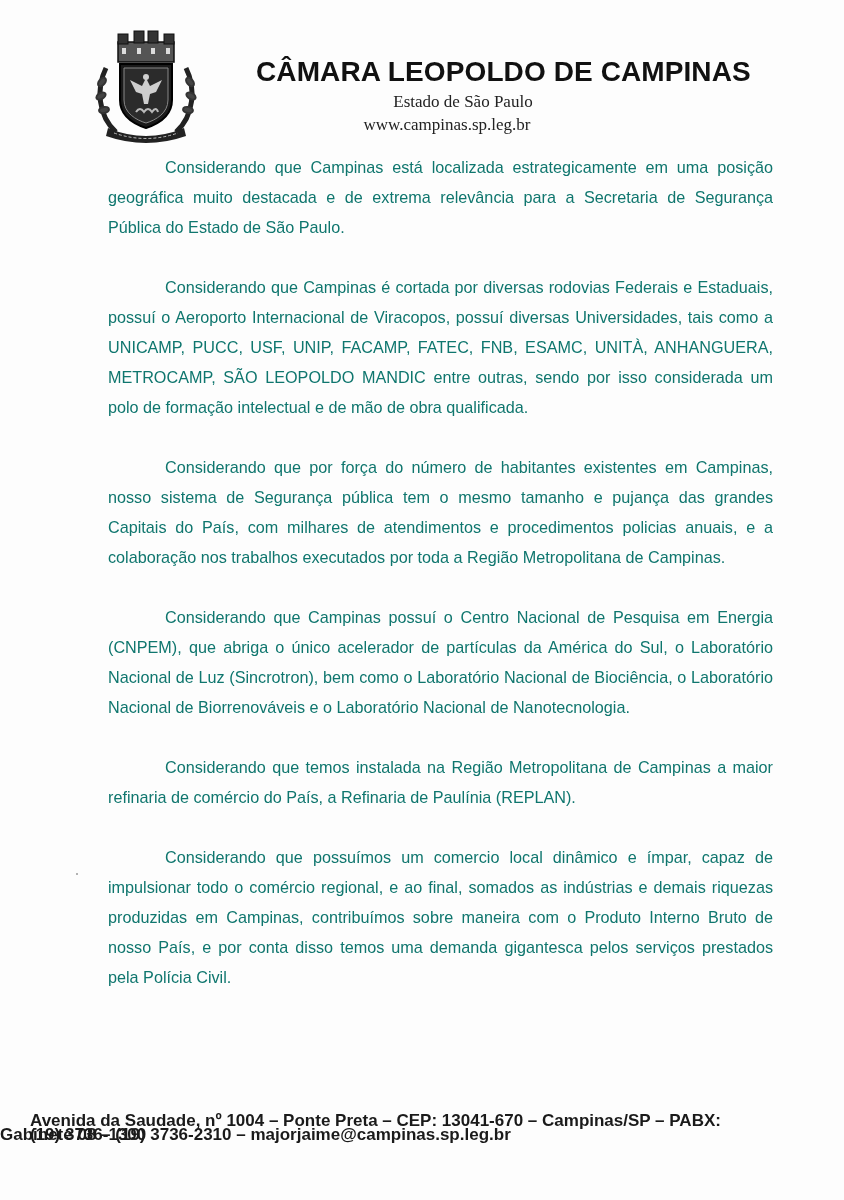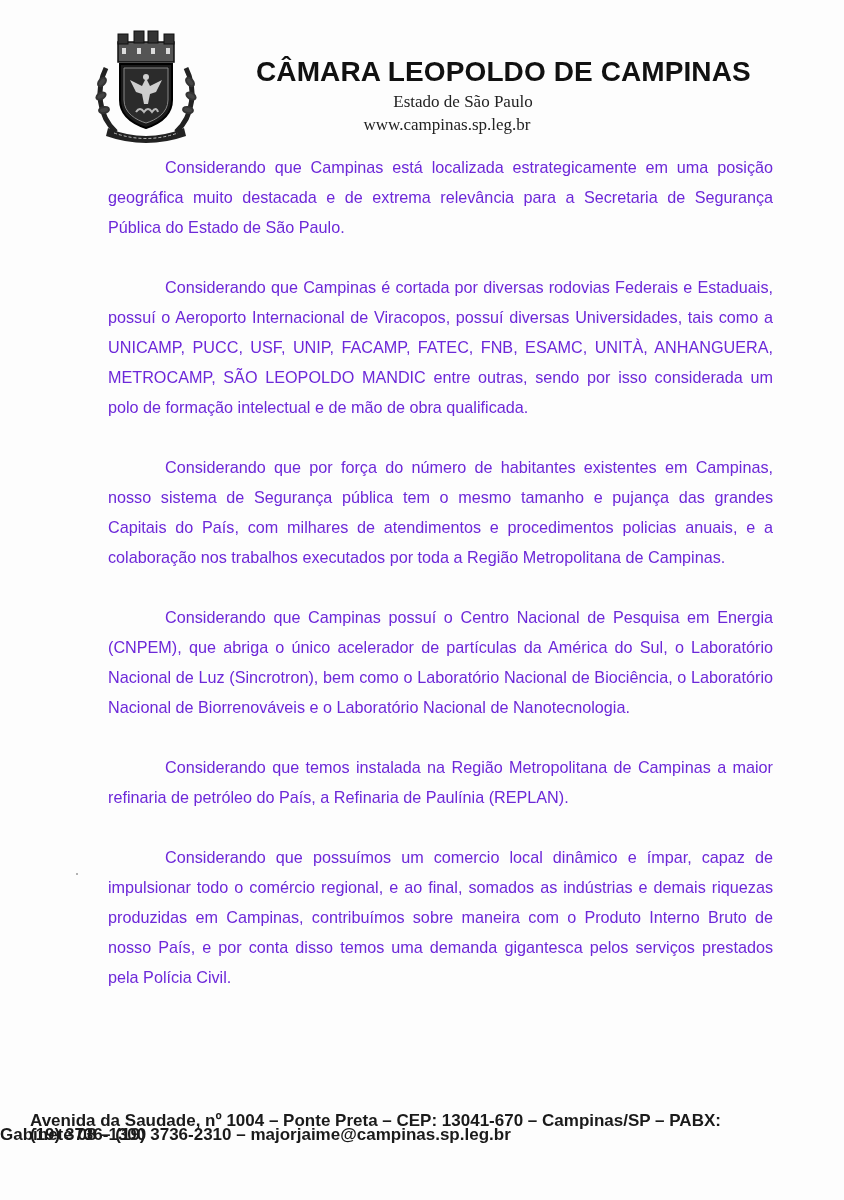--- a/index.html
+++ b/index.html
@@ -3,21 +3,21 @@
 <meta charset="utf-8">
 <style>
   html, body { margin: 0; padding: 0; background: #ffffff; }
   body { width: 844px; height: 1200px; position: relative; overflow: hidden; font-family: "Liberation Sans", sans-serif; color: #1a1a1a; }
   .page { position: absolute; left: 0; top: 0; width: 844px; height: 1200px; background: #fdfdfd; }
   .crest { position: absolute; left: 92px; top: 28px; width: 108px; height: 116px; }
   .header-title { position: absolute; left: 256px; top: 56px; font-family: "Liberation Sans", sans-serif; font-weight: bold; font-size: 28px; letter-spacing: 0.1px; color: #111; white-space: nowrap; }
   .header-sub { position: absolute; left: 0; width: 844px; text-align: center; font-family: "Liberation Serif", serif; font-size: 17px; color: #222; }
   .header-state { top: 92px; padding-left: 82px; box-sizing: border-box; }
   .header-url { top: 115px; padding-left: 50px; box-sizing: border-box; }
-  .body { position: absolute; left: 108px; top: 152px; width: 665px; font-size: 16.2px; line-height: 30px; color: #6d28d9; font-family: "Liberation Sans Narrow", "Liberation Sans", sans-serif; }
+  .body { position: absolute; left: 108px; top: 152px; width: 665px; font-size: 16.2px; line-height: 30px; color: #0f766e; font-family: "Liberation Sans Narrow", "Liberation Sans", sans-serif; }
   .para { text-align: justify; text-indent: 57px; margin: 0 0 30px 0; }
   .footer { position: absolute; left: 0; width: 748px; text-align: left; font-weight: bold; font-size: 17px; line-height: 14px; color: #1a1a1a; }
   .footer-line1 { top: 1114px; padding-left: 30px; box-sizing: border-box; }
   .footer-line2 { top: 1128px; }
   .dot { position: absolute; left: 76px; top: 873px; width: 2px; height: 2px; background: #999; border-radius: 50%; }
 </style>
 </head>
 <body>
 
 <div class="page">
@@ -62,21 +62,21 @@
 
   <div class="header-title">CÂMARA LEOPOLDO DE CAMPINAS</div>
   <div class="header-sub header-state">Estado de São Paulo</div>
   <div class="header-sub header-url">www.campinas.sp.leg.br</div>
 
   <div class="body">
     <p class="para">Considerando que Campinas está localizada estrategicamente em uma posição geográfica muito destacada e de extrema relevância para a Secretaria de Segurança Pública do Estado de São Paulo.</p>
     <p class="para">Considerando que Campinas é cortada por diversas rodovias Federais e Estaduais, possuí o Aeroporto Internacional de Viracopos, possuí diversas Universidades, tais como a UNICAMP, PUCC, USF, UNIP, FACAMP, FATEC, FNB, ESAMC, UNITÀ, ANHANGUERA, METROCAMP, SÃO LEOPOLDO MANDIC entre outras, sendo por isso considerada um polo de formação intelectual e de mão de obra qualificada.</p>
     <p class="para">Considerando que por força do número de habitantes existentes em Campinas, nosso sistema de Segurança pública tem o mesmo tamanho e pujança das grandes Capitais do País, com milhares de atendimentos e procedimentos policias anuais, e a colaboração nos trabalhos executados por toda a Região Metropolitana de Campinas.</p>
     <p class="para">Considerando que Campinas possuí o Centro Nacional de Pesquisa em Energia (CNPEM), que abriga o único acelerador de partículas da América do Sul, o Laboratório Nacional de Luz (Sincrotron), bem como o Laboratório Nacional de Biociência, o Laboratório Nacional de Biorrenováveis e o Laboratório Nacional de Nanotecnologia.</p>
-    <p class="para">Considerando que temos instalada na Região Metropolitana de Campinas a maior refinaria de petróleo do País, a Refinaria de Paulínia (REPLAN).</p>
+    <p class="para">Considerando que temos instalada na Região Metropolitana de Campinas a maior refinaria de comércio do País, a Refinaria de Paulínia (REPLAN).</p>
     <p class="para">Considerando que possuímos um comercio local dinâmico e ímpar, capaz de impulsionar todo o comércio regional, e ao final, somados as indústrias e demais riquezas produzidas em Campinas, contribuímos sobre maneira com o Produto Interno Bruto de nosso País, e por conta disso temos uma demanda gigantesca pelos serviços prestados pela Polícia Civil.</p>
   </div>
 
   <div class="dot"></div>
 
   <div class="footer footer-line1">Avenida da Saudade, nº 1004 – Ponte Preta – CEP: 13041-670 – Campinas/SP – PABX: (19) 3736-1300</div>
   <div class="footer footer-line2">Gabinete 08 – (19) 3736-2310 – majorjaime@campinas.sp.leg.br</div>
 </div>
 
 </body></html>

